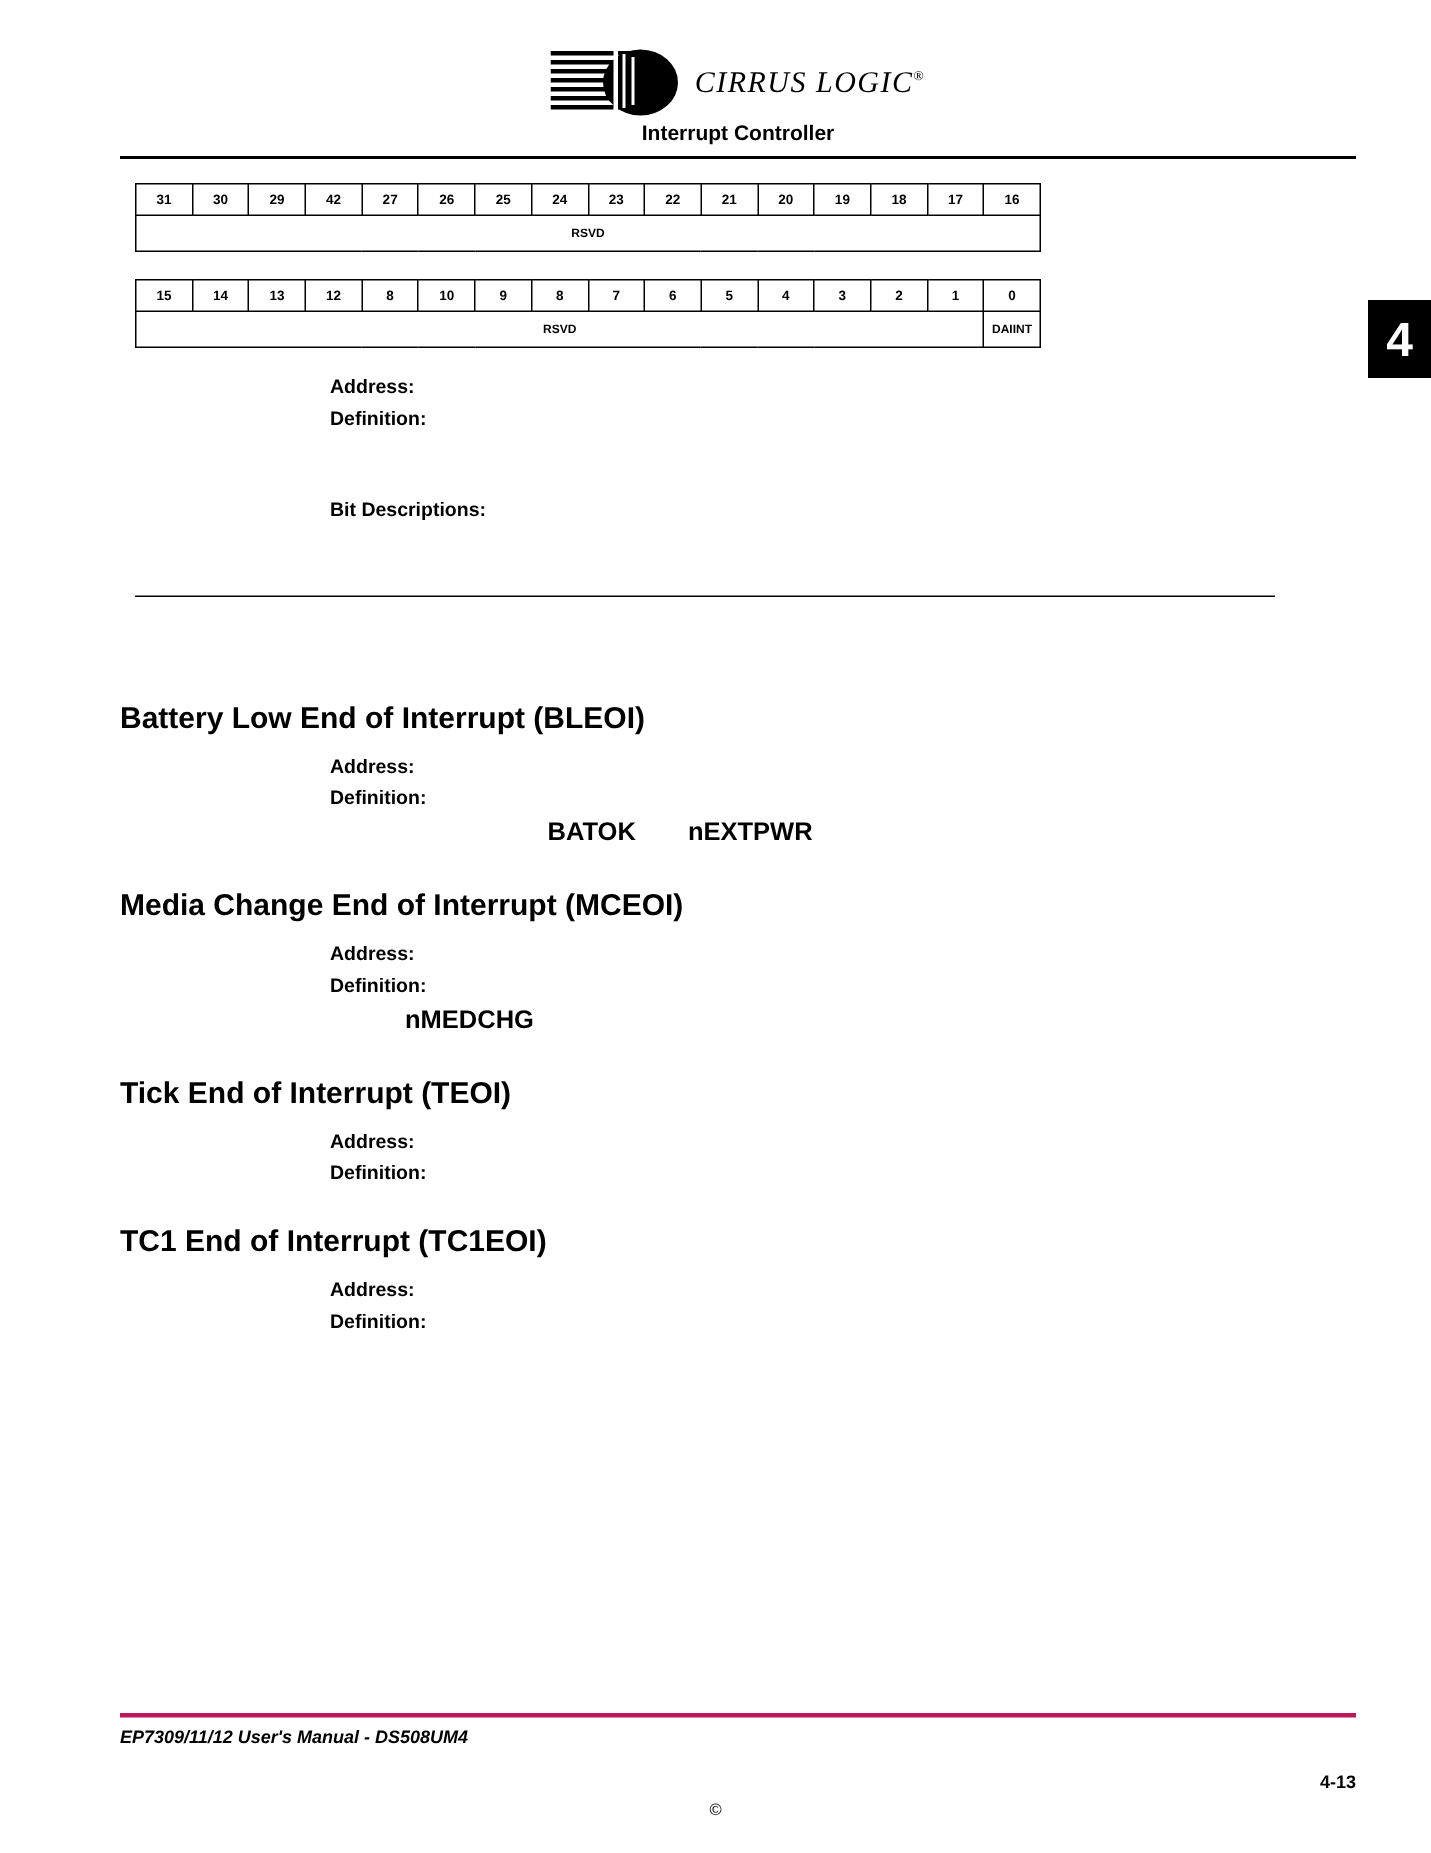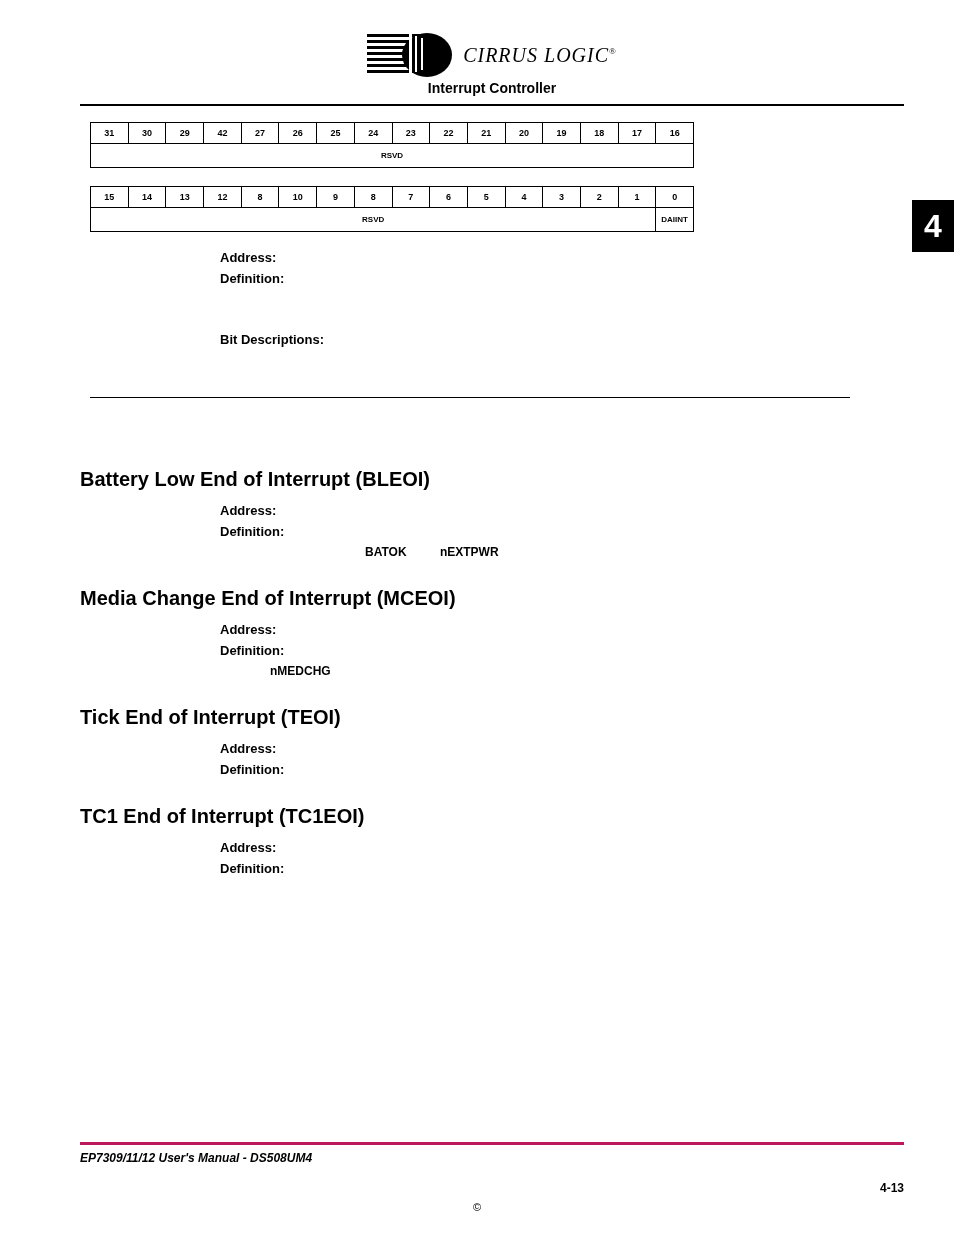--- a/index.html
+++ b/index.html
@@ -97,21 +97,21 @@
     font-size: 20px;
     margin-bottom: 12px;
   }
   .def-block {
     margin-left: 140px;
     font-size: 13px;
   }
   .def-block .lbl { font-weight: bold; display:block; margin-bottom:6px; }
   .inline-bold-row {
     margin-left: 140px;
-    font-size: 12px;
+    font-size: 17px;
     margin-top: 6px;
   }
   .inline-bold-row span { font-weight: bold; display:inline-block; }
   .side-tab {
     position: absolute;
     right: 0;
     top: 200px;
     width: 42px;
     height: 52px;
     background: #000;

